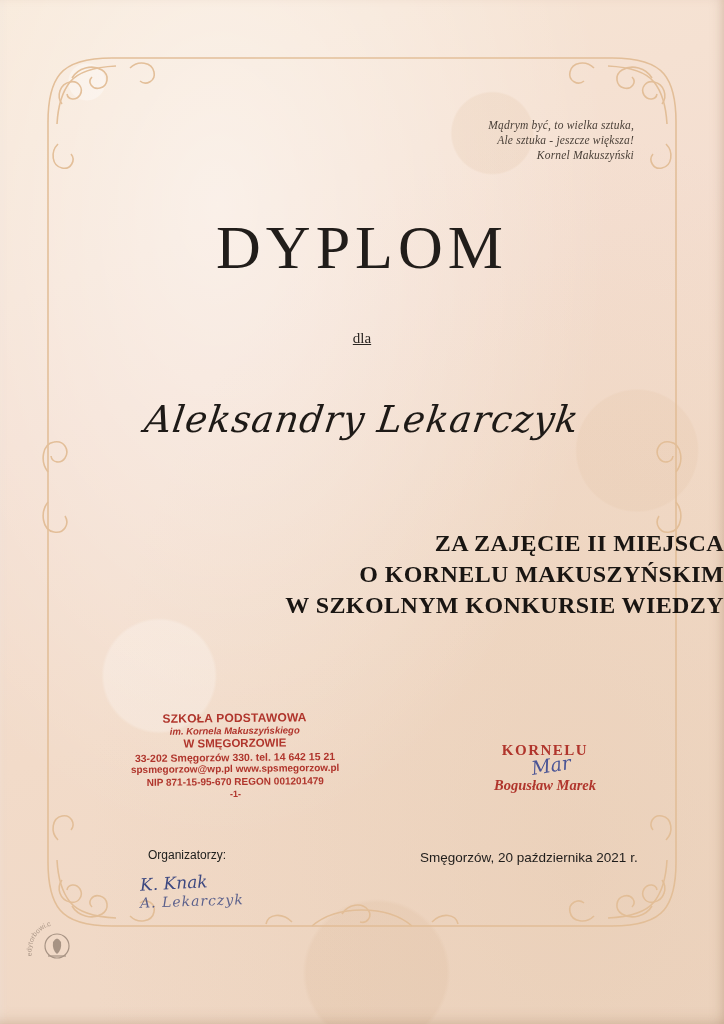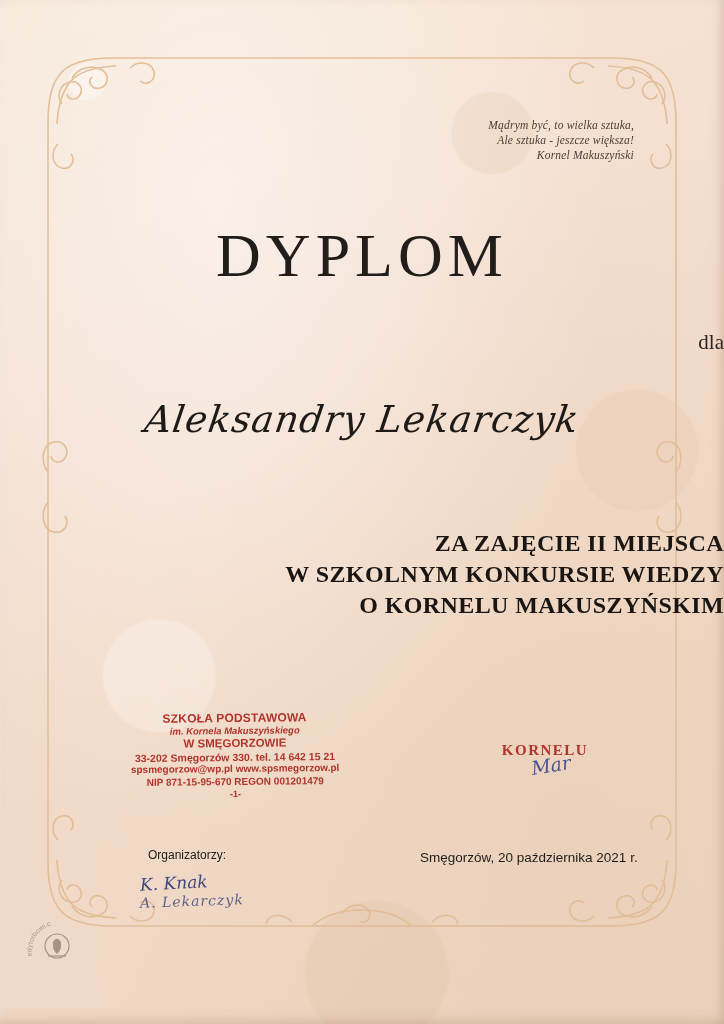--- a/index.html
+++ b/index.html
@@ -75,37 +75,38 @@
     font-size: 11.5px;
     line-height: 15px;
     color: #4a4038;
     letter-spacing: 0.2px;
   }
   .motto .author { font-style: italic; }
 
   .title {
     position: absolute;
     left: 0; right: 0;
-    top: 220px;
+    top: 212px;
     text-align: center;
     font-family: "Liberation Serif", serif;
     font-size: 62px;
     letter-spacing: 5px;
     color: #211d1a;
     font-weight: 400;
   }
 
   .for-word {
     position: absolute;
     left: 0; right: 0;
     top: 330px;
-    text-align: right;
-    font-family: "Liberation Serif", serif;
-    font-size: 21px;
+    text-align: center;
+    font-family: "Liberation Serif", serif;
+    font-size: 15px;
     color: #2a2521;
+    text-decoration: underline;
   }
 
   .recipient {
     position: absolute;
     left: 0; right: 0;
     top: 398px;
     text-align: center;
     font-family: "DejaVu Serif", serif;
     font-style: italic;
     font-size: 37px;
@@ -304,37 +305,38 @@
     </div>
 
     <div class="title">DYPLOM</div>
 
     <div class="for-word">dla</div>
 
     <div class="recipient">Aleksandry Lekarczyk</div>
 
     <div class="reason">
       <div>ZA ZAJĘCIE II MIEJSCA</div>
+      <div>O KORNELU MAKUSZYŃSKIM</div>
       <div>W SZKOLNYM KONKURSIE WIEDZY</div>
-      <div>O KORNELU MAKUSZYŃSKIM</div>
     </div>
 
     <div class="stamp">
       <div class="l1">SZKOŁA PODSTAWOWA</div>
       <div class="l2">im. Kornela Makuszyńskiego</div>
       <div class="l3">W SMĘGORZOWIE</div>
       <div class="l4">33-202 Smęgorzów 330. tel. 14 642 15 21</div>
       <div class="l5">spsmegorzow@wp.pl  www.spsmegorzow.pl</div>
       <div class="l6">NIP 871-15-95-670  REGON 001201479</div>
       <div class="l7">-1-</div>
     </div>
 
     <div class="director">
       <div class="label">KORNELU</div>
       <div class="sig">Mar</div>
+      <div class="name">Bogusław Marek</div>
     </div>
 
     <div class="organizers">Organizatorzy:</div>
     <div class="org-sig-1">K. Knak</div>
     <div class="org-sig-2">A. Lekarczyk</div>
 
     <div class="place-date">Smęgorzów, 20 października 2021 r.</div>
 
     <div class="watermark">
       <svg viewBox="0 0 66 66" xmlns="http://www.w3.org/2000/svg">

